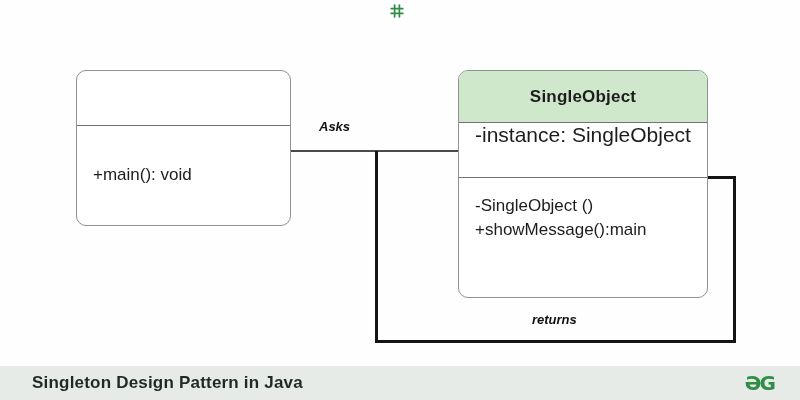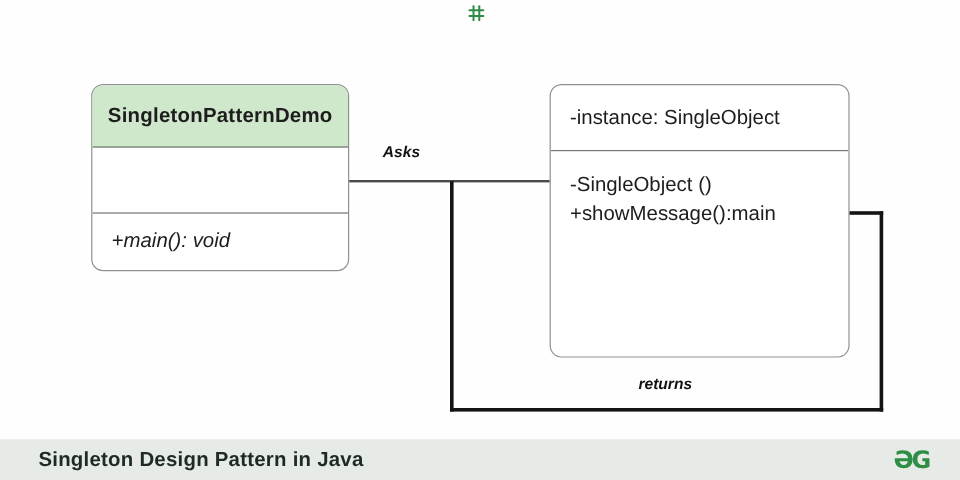--- a/index.html
+++ b/index.html
@@ -27,34 +27,34 @@
     overflow: hidden;
   }
   .uml-class .head {
     background: #cfe7ca;
     border-bottom: 1.6px solid #6f756f;
     display: flex; align-items: center; justify-content: center;
     font-weight: bold; font-size: 17px; letter-spacing: 0.2px;
   }
   .uml-class .attrs {
     border-bottom: 1.6px solid #6f756f;
-    display: flex; align-items: center;
+    display: flex; 
     padding-left: 16px;
-    font-size: 17px;
+    font-size: 21px;
   }
   .uml-class .methods {
     padding: 12px 10px 8px 16px;
     font-size: 17px;
     line-height: 24px;
     display: flex; flex-direction: column; justify-content: center;
   }
   #class-left  { left: 76px;  top: 70px; width: 215px; height: 156px; }
   #class-left .head    { height: 52px; }
   #class-left .attrs   { height: 55px; }
-  #class-left .methods { flex: 1; justify-content: center; padding-top: 0; padding-bottom: 2px; font-style: italic; }
+  #class-left .methods { flex: 1; justify-content: center; padding-top: 0; padding-bottom: 2px; }
   #class-right { left: 458px; top: 70px; width: 250px; height: 228px; }
   #class-right .head    { height: 52px; }
   #class-right .attrs   { height: 55px; }
   #class-right .methods { flex: 1; justify-content: flex-start; padding-top: 16px; }
 
   
   .line { position: absolute; background: #4a4a4a; }
   .thick { background: #141414; }
   .edge-label {
     position: absolute;
@@ -87,30 +87,30 @@
       <g stroke="#2f8d46" stroke-width="1.7" stroke-linecap="round" fill="none">
         <line x1="4.6" y1="1.2" x2="4.6" y2="12.8"></line>
         <line x1="9.4" y1="1.2" x2="9.4" y2="12.8"></line>
         <line x1="1.2" y1="4.6" x2="12.8" y2="4.6"></line>
         <line x1="1.2" y1="9.4" x2="12.8" y2="9.4"></line>
       </g>
     </svg>
   </span>
 
   <div class="uml-class" id="class-left">
-    <div class="head">
-      <span>SingletonPatternDemo</span>
-    </div>
     <div class="attrs"></div>
     <div class="methods">
       <span>+main(): void</span>
     </div>
   </div>
 
   <div class="uml-class" id="class-right">
+    <div class="head">
+      <span>SingleObject</span>
+    </div>
     <div class="attrs">
       <span>-instance: SingleObject</span>
     </div>
     <div class="methods">
       <span>-SingleObject ()</span>
       <span>+showMessage():main</span>
     </div>
   </div>
 
   <div class="line" style="left:291px; top:150px; width:167px; height:2px;"></div>

